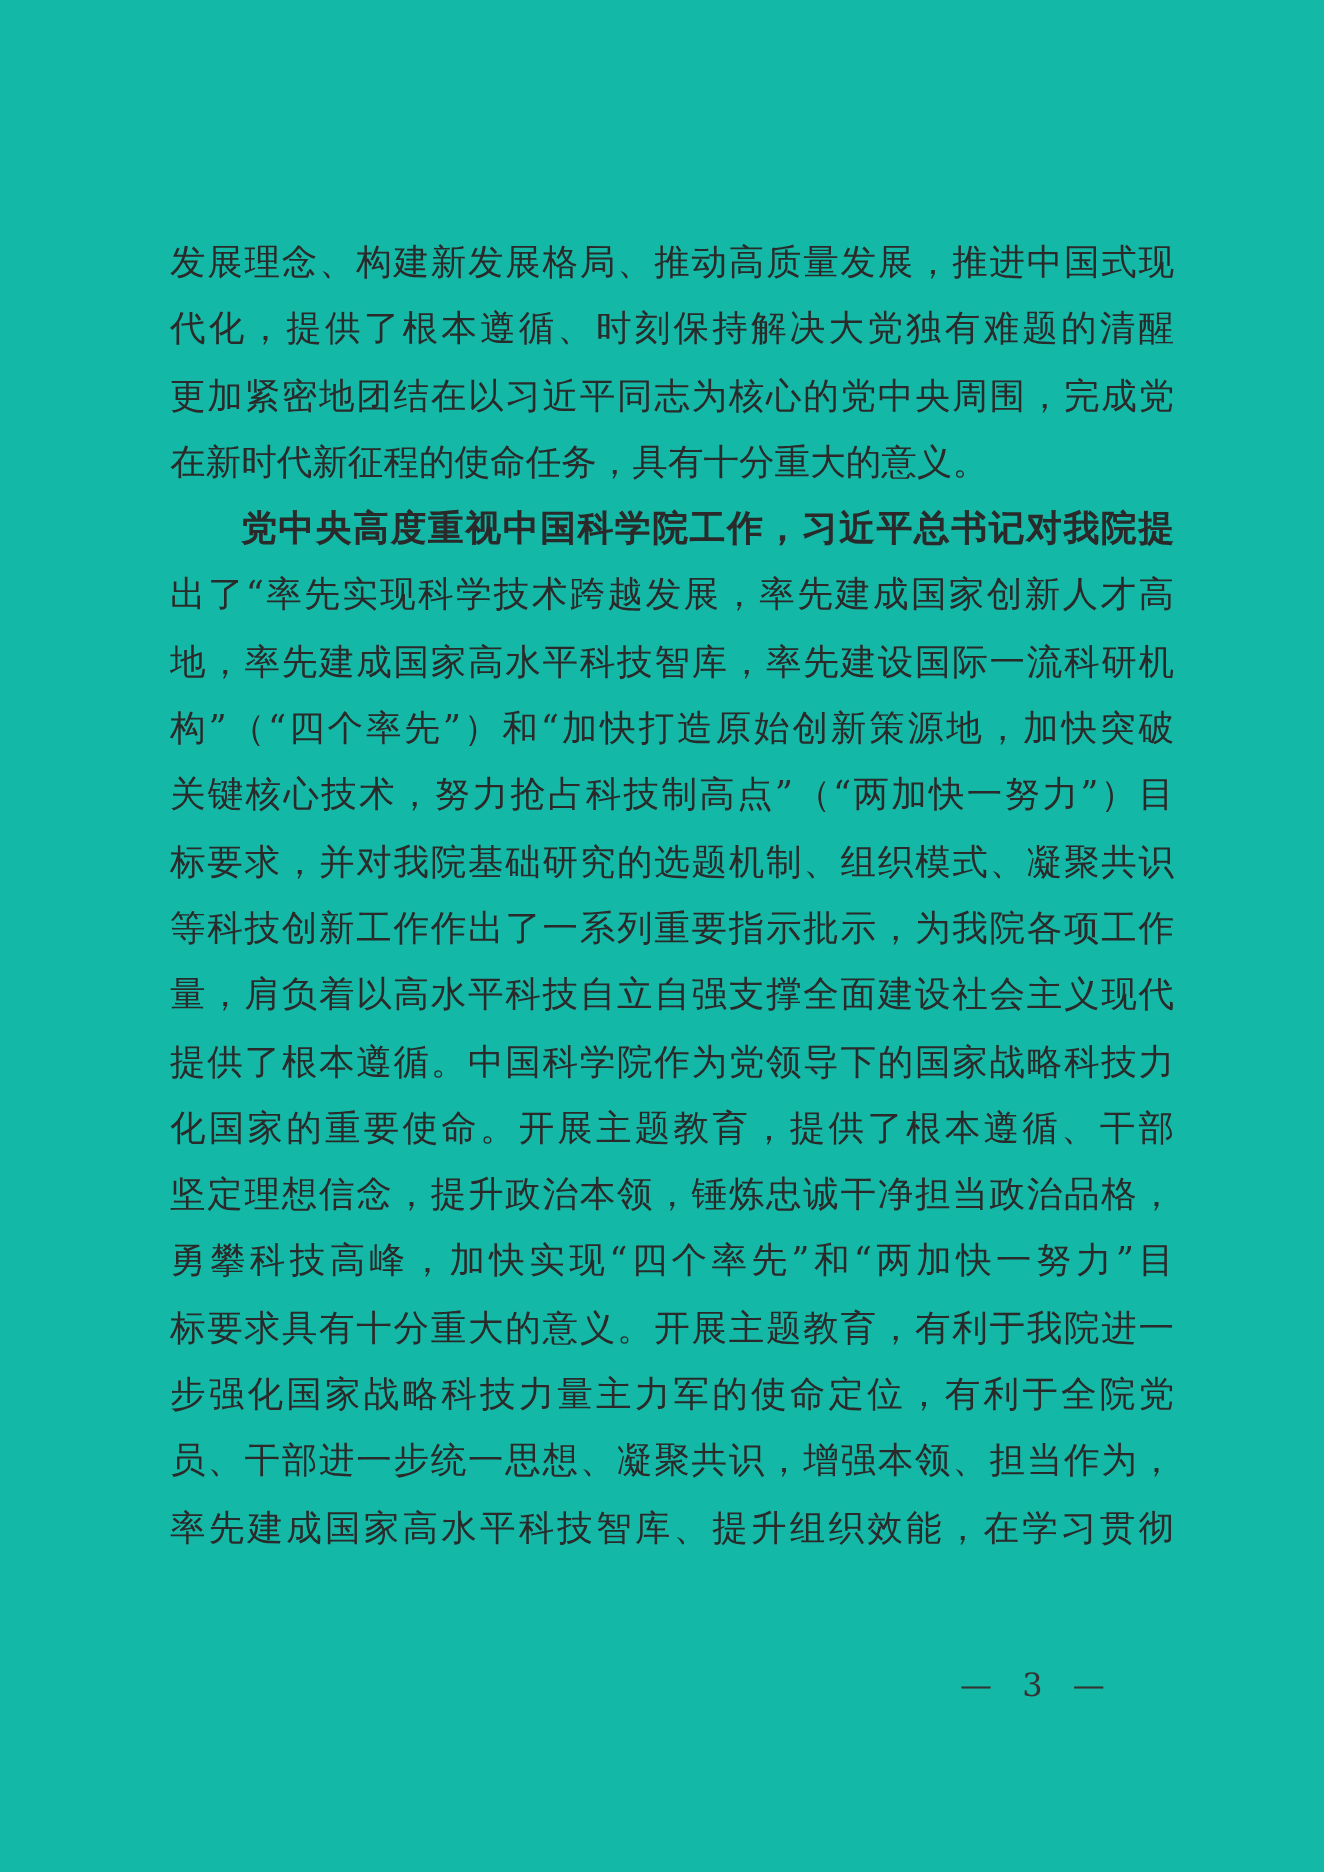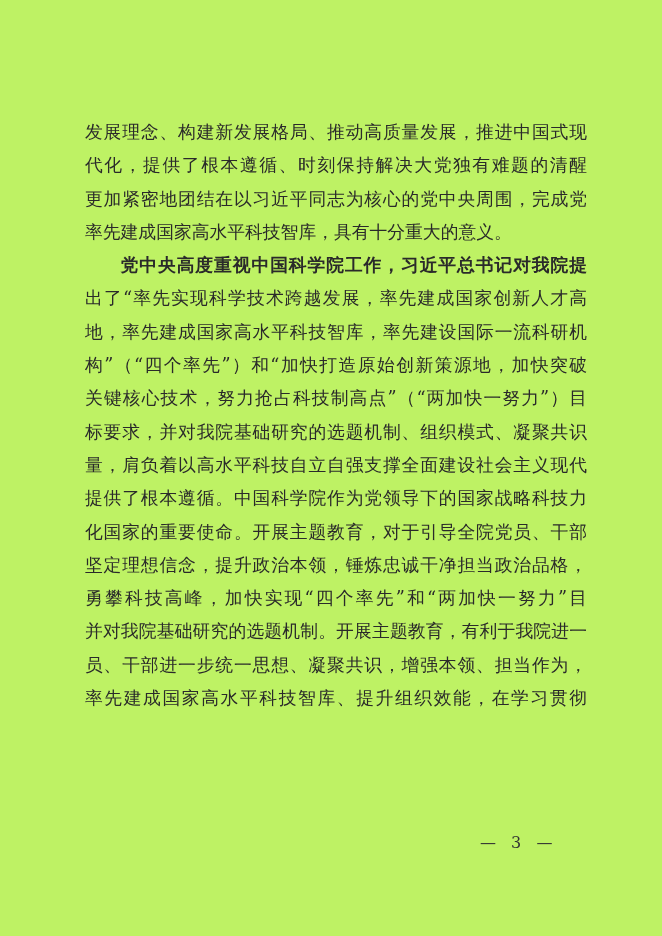--- a/index.html
+++ b/index.html
@@ -4,21 +4,21 @@
 <style>
   html, body {
     margin: 0;
     padding: 0;
     background: #ffffff;
   }
   .page {
     position: relative;
     width: 662px;
     height: 936px;
-    background: #bef264;
+    background: #14b8a6;
     overflow: hidden;
     font-family: "DejaVu Serif", "Liberation Serif", serif;
   }
   .text-block {
     position: absolute;
     left: 85px;
     top: 115px;
     width: 502px;
     color: #2a2a2a;
   }
@@ -65,35 +65,37 @@
 </style>
 </head>
 <body>
 
 <div class="page">
   <div class="text-block" id="text-block">
       <div class="paragraph">
         <div class="line">发展理念、构建新发展格局、推动高质量发展，推进中国式现</div>
         <div class="line">代化，提供了根本遵循、时刻保持解决大党独有难题的清醒</div>
         <div class="line">更加紧密地团结在以习近平同志为核心的党中央周围，完成党</div>
-        <div class="line para-end">率先建成国家高水平科技智库，具有十分重大的意义。</div>
+        <div class="line para-end">在新时代新征程的使命任务，具有十分重大的意义。</div>
       </div>
       <div class="paragraph">
         <div class="line indent">党中央高度重视中国科学院工作，习近平总书记对我院提</div>
         <div class="line">出了“率先实现科学技术跨越发展，率先建成国家创新人才高</div>
         <div class="line">地，率先建成国家高水平科技智库，率先建设国际一流科研机</div>
         <div class="line">构”（“四个率先”）和“加快打造原始创新策源地，加快突破</div>
         <div class="line">关键核心技术，努力抢占科技制高点”（“两加快一努力”）目</div>
         <div class="line">标要求，并对我院基础研究的选题机制、组织模式、凝聚共识</div>
+        <div class="line">等科技创新工作作出了一系列重要指示批示，为我院各项工作</div>
         <div class="line">量，肩负着以高水平科技自立自强支撑全面建设社会主义现代</div>
         <div class="line">提供了根本遵循。中国科学院作为党领导下的国家战略科技力</div>
-        <div class="line">化国家的重要使命。开展主题教育，对于引导全院党员、干部</div>
+        <div class="line">化国家的重要使命。开展主题教育，提供了根本遵循、干部</div>
         <div class="line">坚定理想信念，提升政治本领，锤炼忠诚干净担当政治品格，</div>
         <div class="line">勇攀科技高峰，加快实现“四个率先”和“两加快一努力”目</div>
-        <div class="line">并对我院基础研究的选题机制。开展主题教育，有利于我院进一</div>
+        <div class="line">标要求具有十分重大的意义。开展主题教育，有利于我院进一</div>
+        <div class="line">步强化国家战略科技力量主力军的使命定位，有利于全院党</div>
         <div class="line">员、干部进一步统一思想、凝聚共识，增强本领、担当作为，</div>
         <div class="line">率先建成国家高水平科技智库、提升组织效能，在学习贯彻</div>
       </div>
     </div>
   <div class="page-number">
     <span class="dash">—</span>
     <span class="num">3</span>
     <span class="dash">—</span>
   </div>
 </div>

